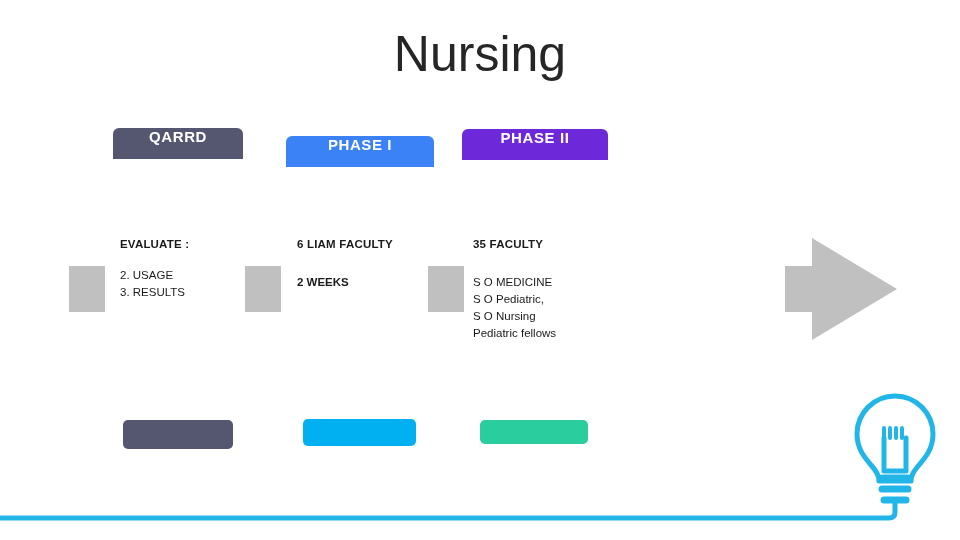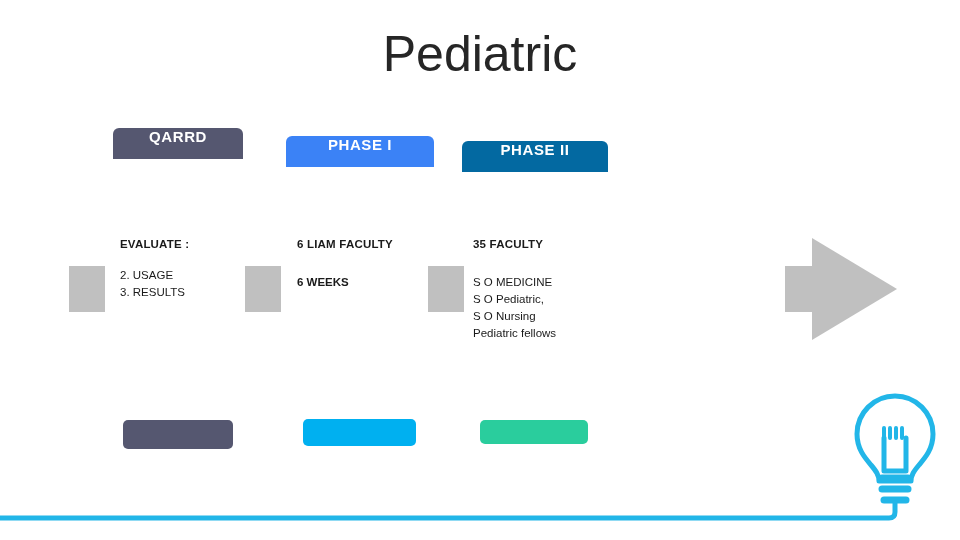--- a/index.html
+++ b/index.html
@@ -43,21 +43,21 @@
     border-radius: 6px 6px 0 0;
     color: #ffffff;
     font-size: 15px;
     font-weight: bold;
     letter-spacing: 0.6px;
     display: flex;
     justify-content: center;
   }
   #chip-0 { left: 113px; top: 128px; width: 130px; background: #555770; }
   #chip-1 { left: 286px; top: 136px; width: 148px; background: #3b82f6; }
-  #chip-2 { left: 462px; top: 141px; width: 146px; background: #0369a1; }
+  #chip-2 { left: 462px; top: 129px; width: 146px; background: #6d28d9; }
 
   
   .col { position: absolute; }
   .col-head {
     font-size: 11.5px;
     font-weight: bold;
     color: #1a1a1a;
     letter-spacing: 0.2px;
     white-space: nowrap;
   }
@@ -91,21 +91,21 @@
     left: 0; top: 0;
     width: 960px; height: 540px;
     pointer-events: none;
   }
 </style>
 </head>
 <body>
 
 <div id="slide">
 
-  <div id="title">Pediatric</div>
+  <div id="title">Nursing</div>
 
   <svg id="arrow-layer" viewBox="0 0 960 540" width="960" height="540" aria-hidden="true">
 
     <rect x="69" y="266" width="36" height="46" fill="#C0C0C0"></rect>
     <rect x="245" y="266" width="36" height="46" fill="#C0C0C0"></rect>
     <rect x="428" y="266" width="36" height="46" fill="#C0C0C0"></rect>
 
     <rect x="785" y="266" width="28" height="46" fill="#C0C0C0"></rect>
     <polygon points="812,238 812,266 812,312 812,340 897,289" fill="#C0C0C0"></polygon>
   </svg>
@@ -124,21 +124,21 @@
     <div class="col-head">EVALUATE :</div>
     <div class="col-body">
       <div class="col-line">2. USAGE</div>
       <div class="col-line">3. RESULTS</div>
     </div>
   </div>
 
   <div class="col" id="col-1">
     <div class="col-head">6 LIAM FACULTY</div>
     <div class="col-body">
-      <div class="col-line bold">6 WEEKS</div>
+      <div class="col-line bold">2 WEEKS</div>
     </div>
   </div>
 
   <div class="col" id="col-2">
     <div class="col-head">35 FACULTY</div>
     <div class="col-body">
       <div class="col-line">S O MEDICINE</div>
       <div class="col-line">S O Pediatric,</div>
       <div class="col-line">S O Nursing</div>
       <div class="col-line">Pediatric fellows</div>

